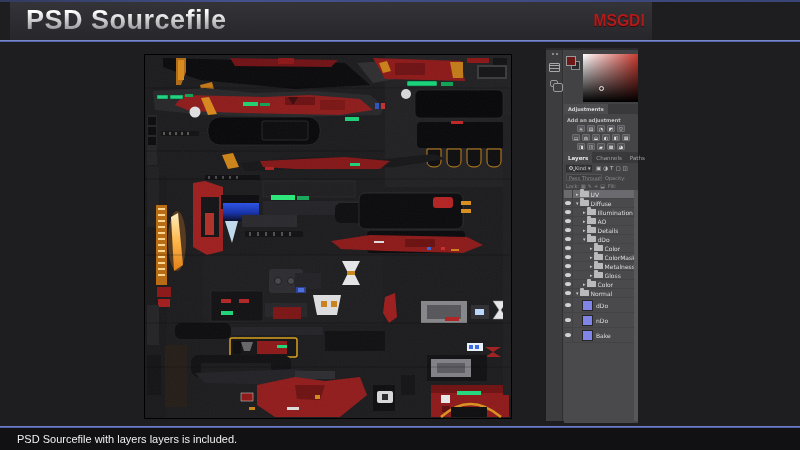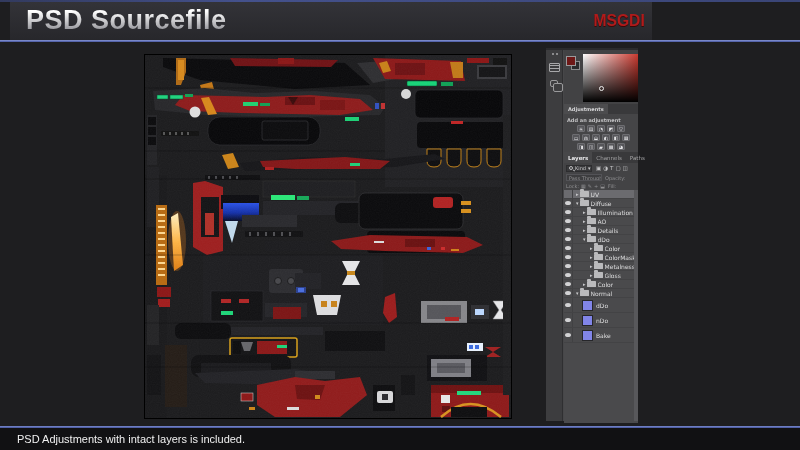--- a/index.html
+++ b/index.html
@@ -551,15 +551,15 @@
             <div class="thumb" style="background: rgb(129, 133, 232);"></div>
             <span class="lname">Bake</span>
           </div>
         </div>
     </div>
     <div class="scrolltrack"></div>
   </div>
 
   <div class="footer-divider"></div>
   <div class="footer">
-    <div class="caption">PSD Adjustments with intact layers is included.</div>
+    <div class="caption">PSD Sourcefile with layers layers is included.</div>
   </div>
 </div>
 
 </body></html>

